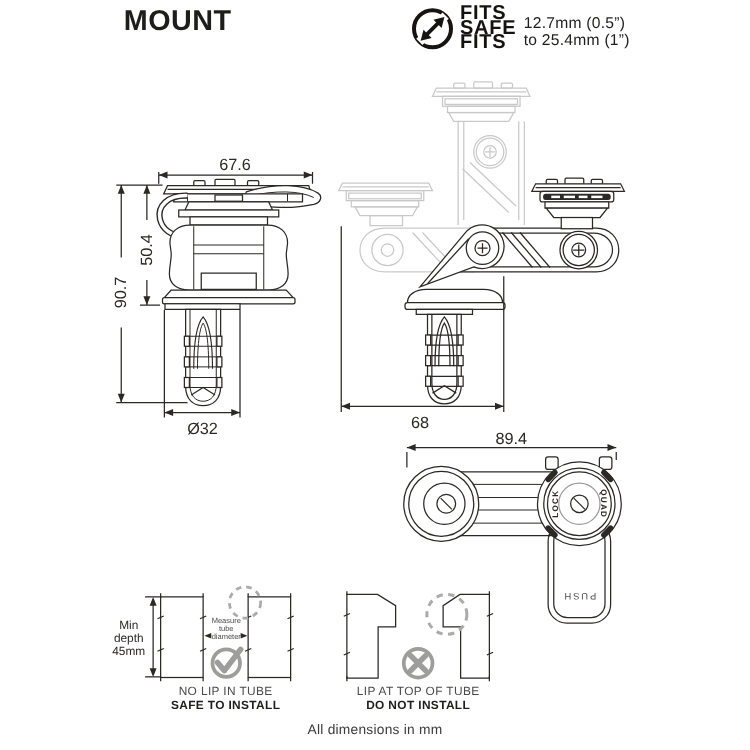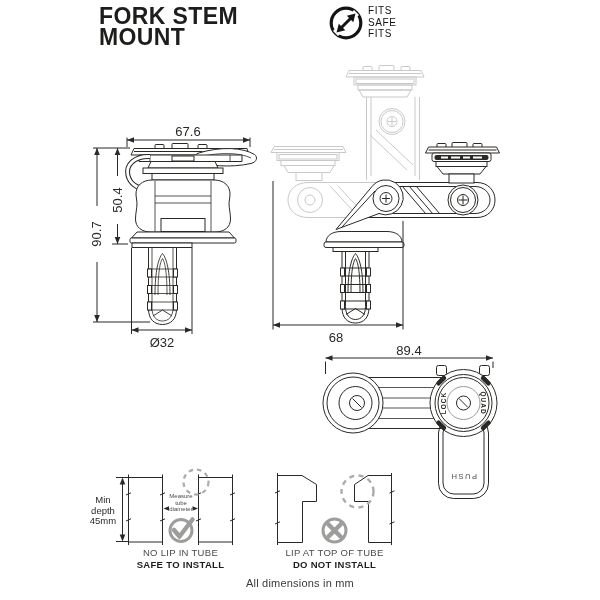--- a/index.html
+++ b/index.html
@@ -1,20 +1,20 @@
 <!DOCTYPE html>
 <html><head>
 <meta charset="utf-8">
 <style>
   html,body{margin:0;padding:0;background:#fff;}
   .stage{position:relative;width:600px;height:600px;background:#fff;overflow:hidden;
          font-family:"Liberation Sans",sans-serif;color:#1d1d1b;}
   .abs{position:absolute;}
   .title{left:99px;top:6px;font-size:23px;font-weight:600;letter-spacing:.4px;line-height:20.5px;color:#1d1d1b;}
-  .fits-label{left:368px;top:5px;font-size:10px;font-weight:400;letter-spacing:.6px;line-height:11.5px;color:#141311;}
+  .fits-label{left:368px;top:5px;font-size:16px;font-weight:700;letter-spacing:.6px;line-height:11.5px;color:#141311;}
   .fits-sizes{left:419px;top:12px;font-size:12.5px;line-height:13.5px;letter-spacing:.2px;color:#1d1d1b;}
   .badge-icon{left:326px;top:3px;}
   svg text{font-family:"Liberation Sans",sans-serif;}
   .dim{font-size:13px;fill:#2b2926;}
   .small{font-size:9.5px;fill:#2b2926;}
   .tiny{font-size:6px;fill:#4a4a49;}
   .cap{font-size:9.5px;fill:#4a4a49;letter-spacing:.3px;}
   .capb{font-size:9.5px;font-weight:bold;fill:#1d1d1b;letter-spacing:.3px;}
   .note{font-size:11px;fill:#3a3a39;letter-spacing:.2px;}
   .brand{font-size:6.5px;font-weight:bold;fill:#2b2926;letter-spacing:1px;}
@@ -24,38 +24,41 @@
   .ghost{stroke:#c9c9c9;fill:none;stroke-width:1;}
   .gray{stroke:#9d9d9c;fill:none;}
   .dash{stroke:#ababab;fill:none;}
 </style>
 </head>
 <body>
 
 <div class="stage">
 
   <div class="abs title">
-    <div>FORK STEM</div>
     <div>MOUNT</div>
   </div>
 
   <svg class="abs badge-icon" width="40" height="40" viewBox="0 0 40 40">
     <circle cx="20" cy="20" r="14.8" stroke="#151412" stroke-width="3.2" fill="none"></circle>
     <line x1="9.5" y1="30.5" x2="30.5" y2="9.5" stroke="#fff" stroke-width="7"></line>
     <line x1="13.5" y1="26.5" x2="26.5" y2="13.5" stroke="#151412" stroke-width="3"></line>
     <polygon points="29.5,10.5 20.8,12.8 27.3,19.3" fill="#151412"></polygon>
     <polygon points="10.5,29.5 19.3,27.3 12.8,20.8" fill="#151412"></polygon>
   </svg>
 
   <div class="abs fits-label">
     <div>FITS</div>
     <div>SAFE</div>
     <div>FITS</div>
   </div>
 
+  <div class="abs fits-sizes">
+    <div>12.7mm (0.5”)</div>
+    <div>to 25.4mm (1”)</div>
+  </div>
 
   <svg class="abs" style="left:0;top:0" width="600" height="600" viewBox="0 0 600 600">
 
     <defs>
       <pattern id="hatch" patternUnits="userSpaceOnUse" width="5.5" height="5.5" patternTransform="rotate(45)">
         <line x1="0" y1="0" x2="0" y2="5.5" stroke="#bcbcbc" stroke-width="1.1"></line>
       </pattern>
     </defs>
 
     <g>

